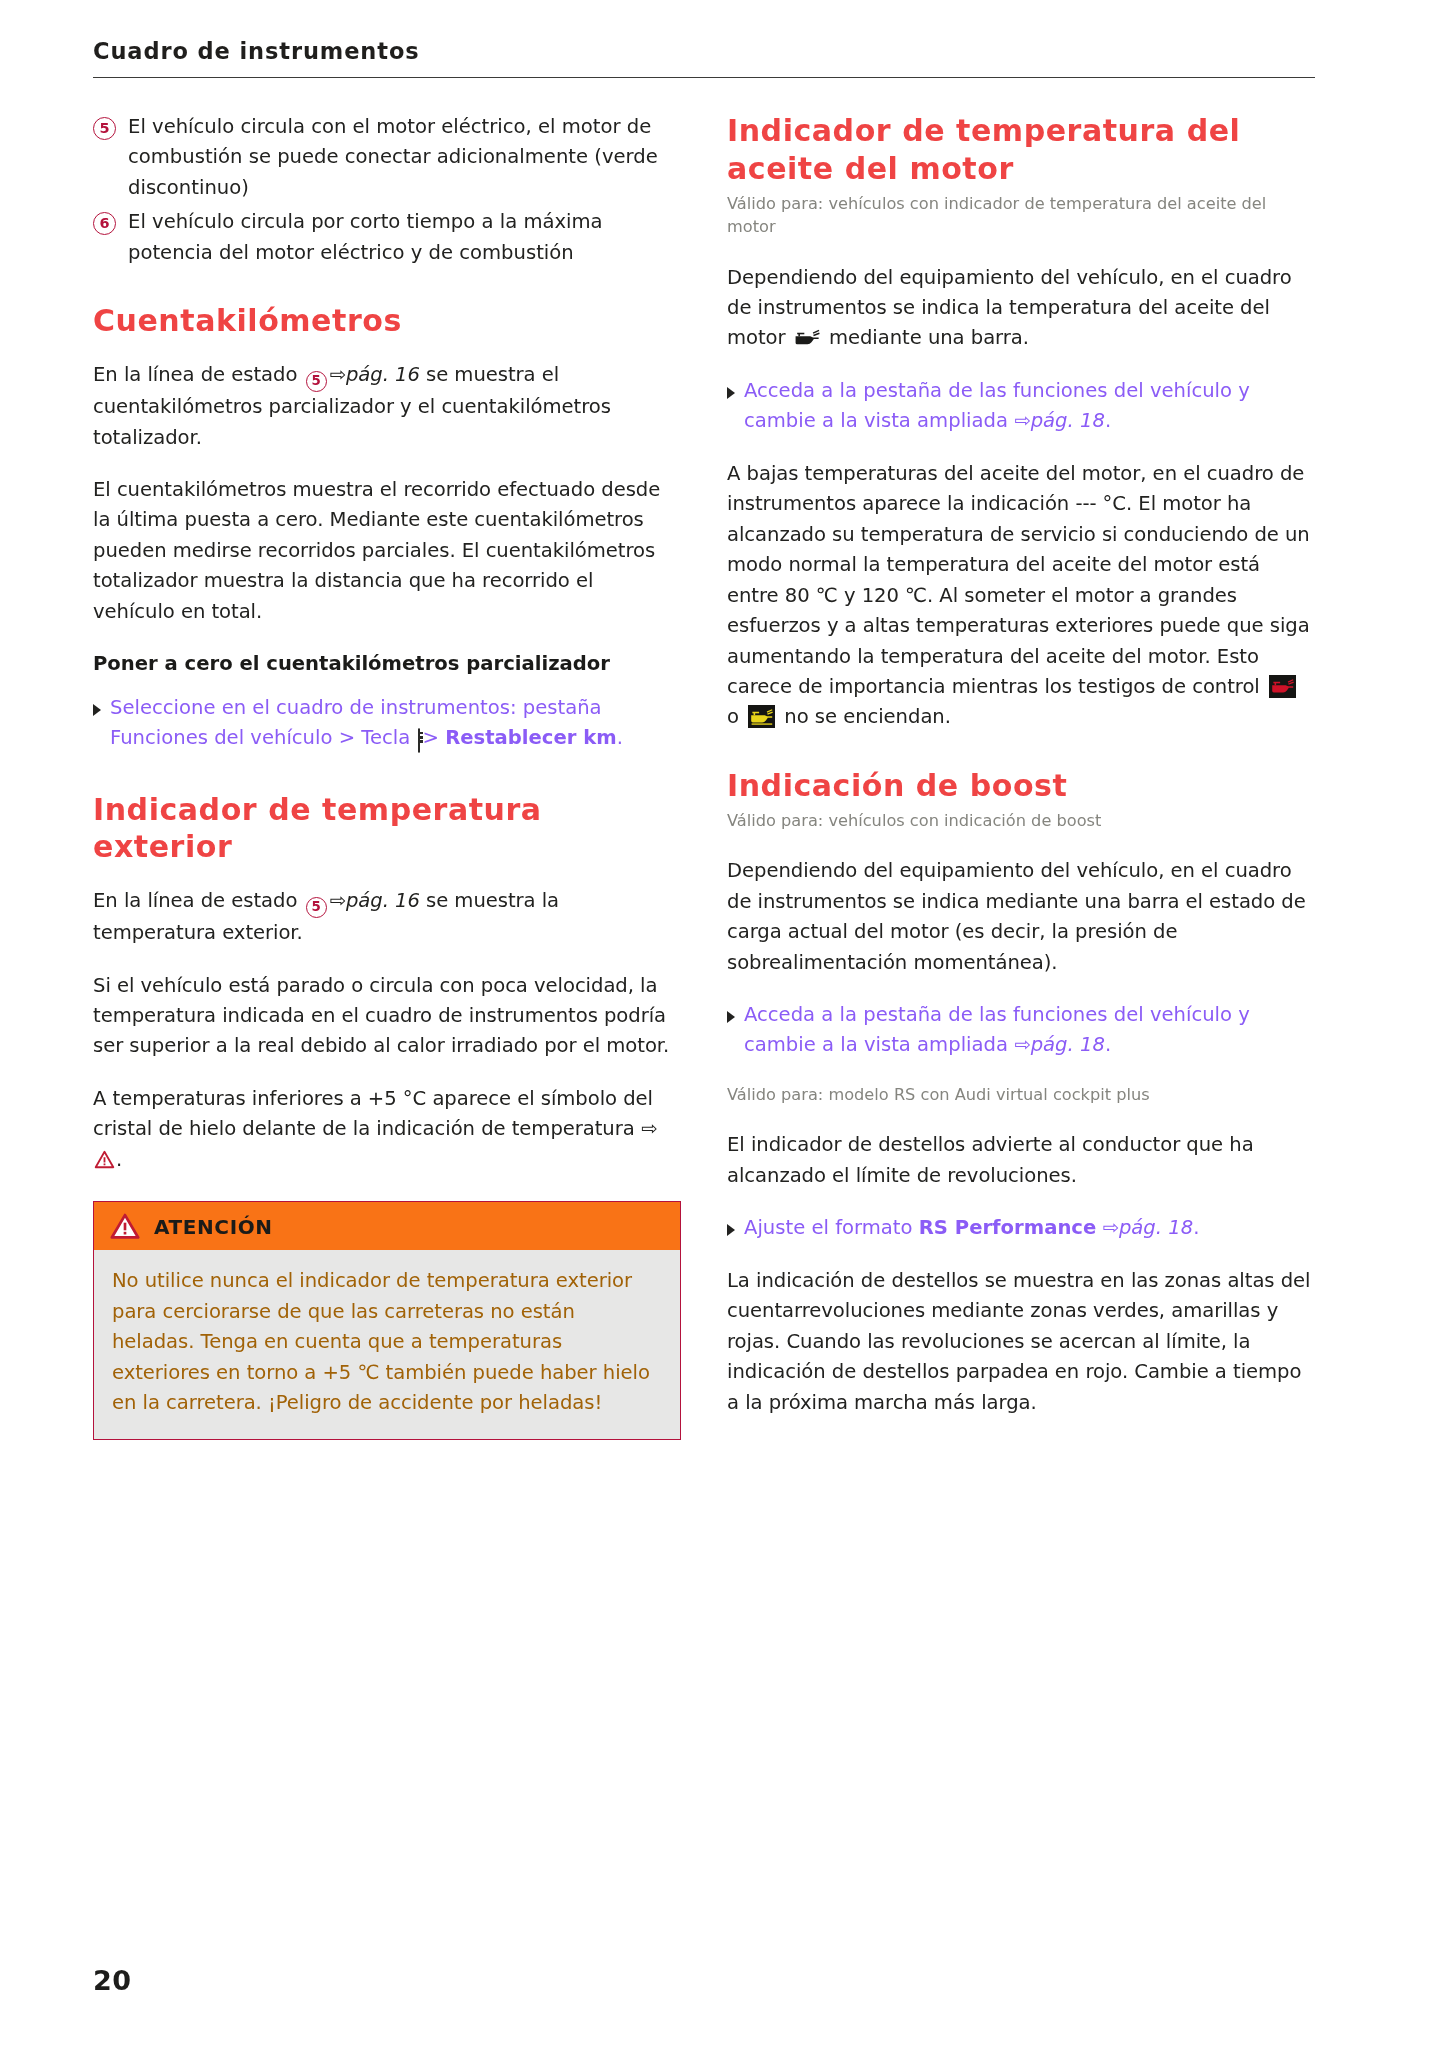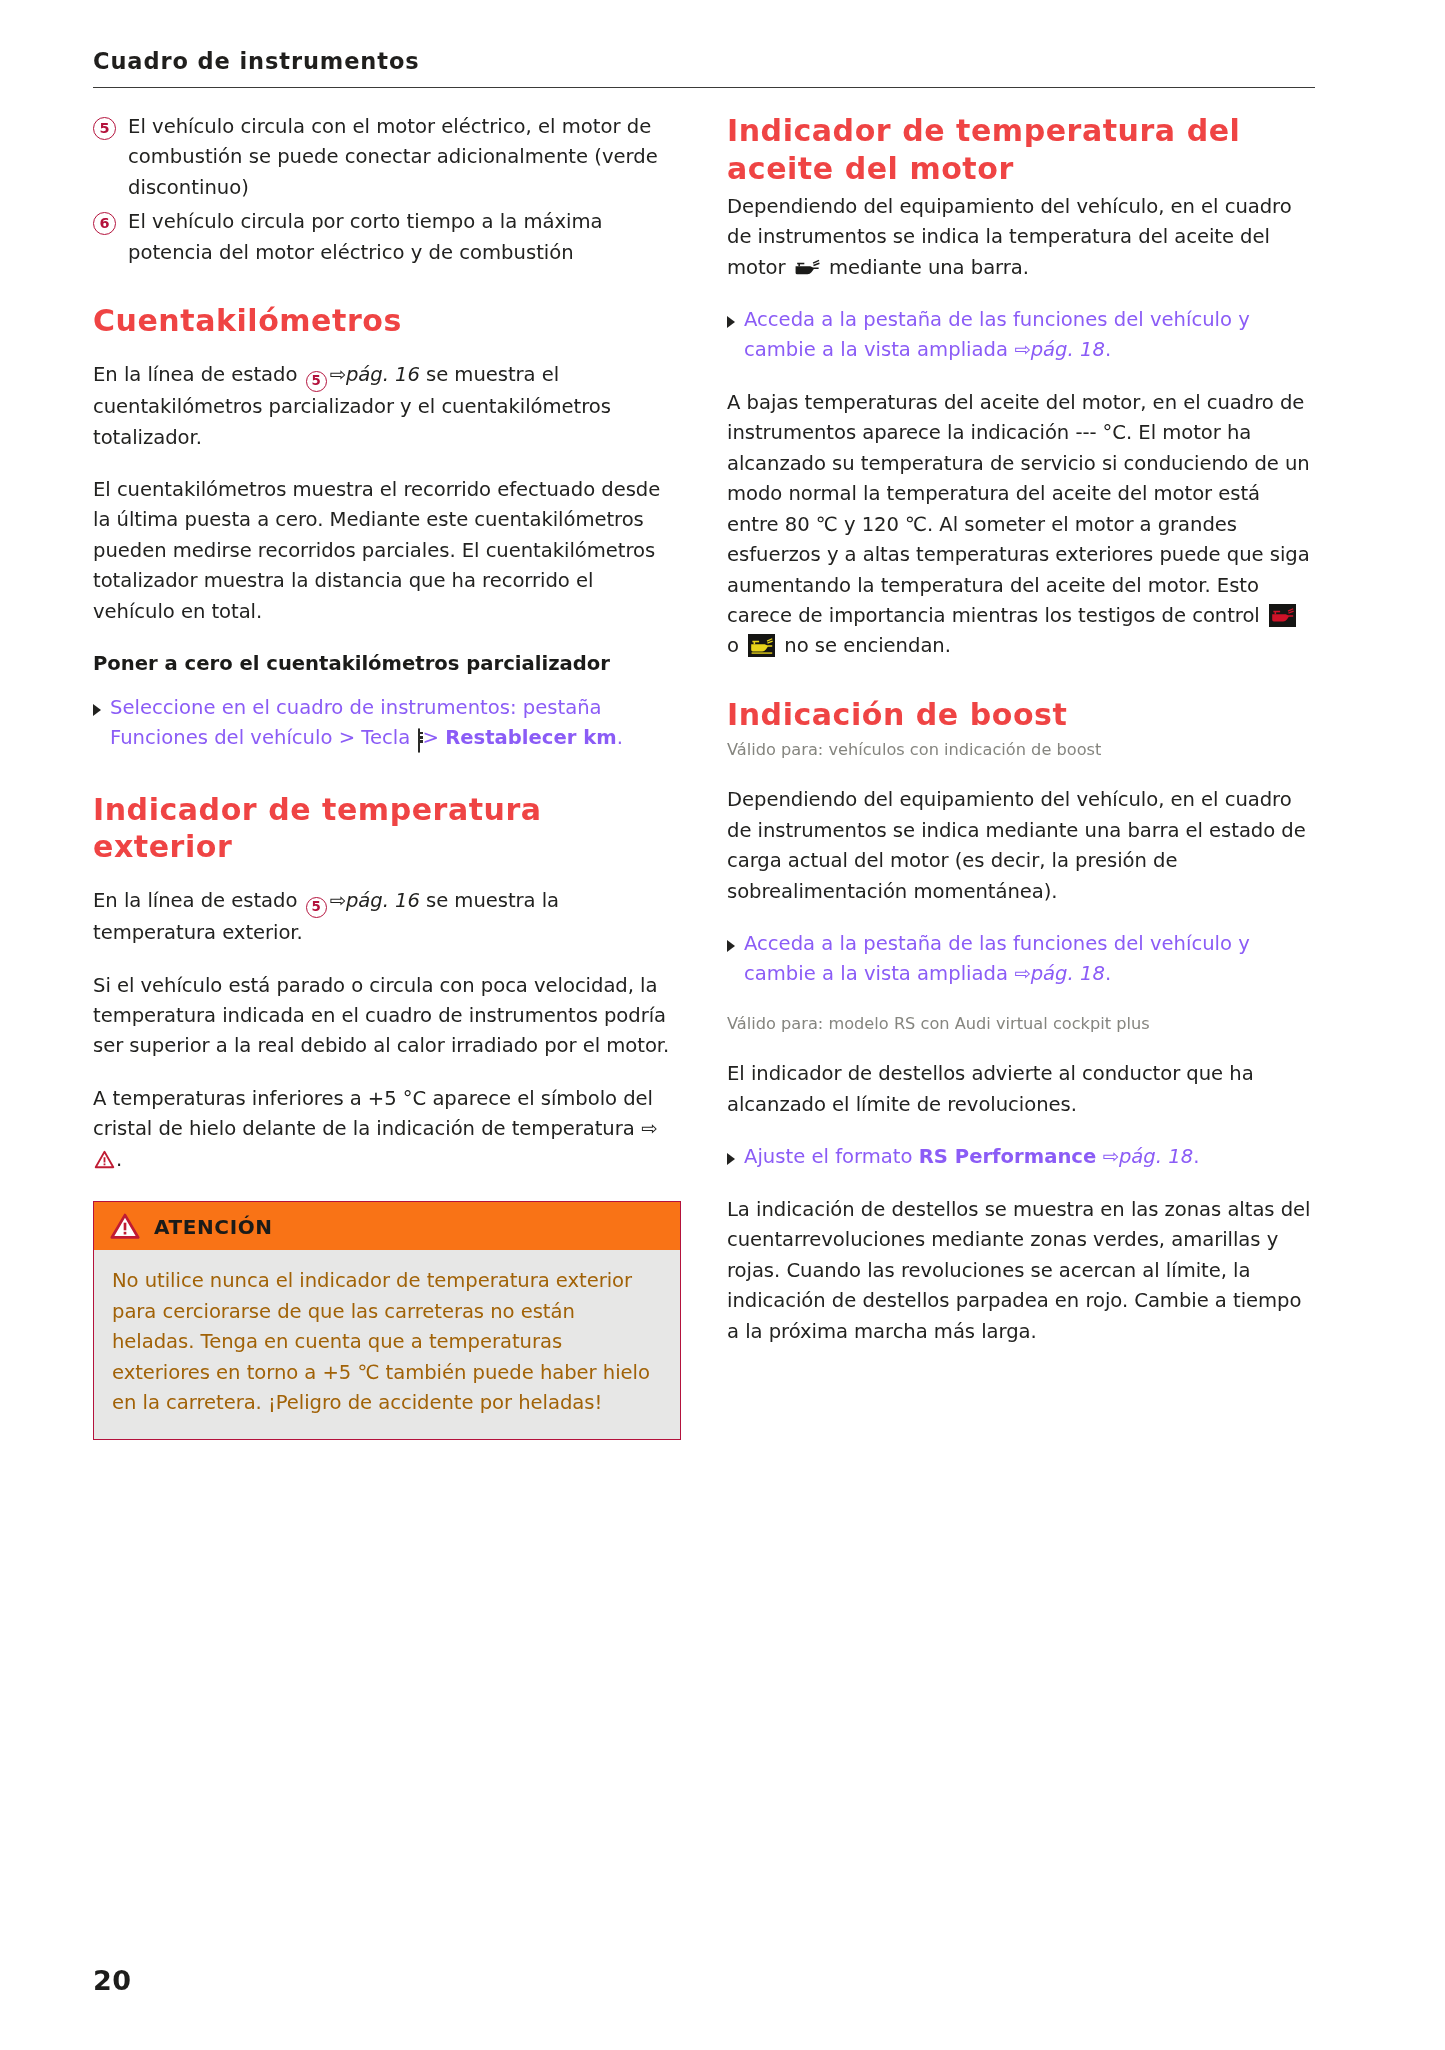--- a/index.html
+++ b/index.html
@@ -18,21 +18,21 @@
 
   .page {
     position: absolute;
     inset: 0;
     padding: 0;
   }
 
   
   .page-header {
     position: absolute;
-    top: 48px;
+    top: 38px;
     left: 93px;
     right: 130px;
   }
   .page-header .hdr-title {
     font-family: "DejaVu Sans", sans-serif;
     font-size: 22.5px;
     font-weight: bold;
     letter-spacing: 0.9px;
     color: #201f1d;
     line-height: 1.2;
@@ -324,20 +324,21 @@
         <div class="warnbox-body">
           <p>No utilice nunca el indicador de temperatura exterior para cerciorarse de que las carreteras no están heladas. Tenga en cuenta que a temperaturas exteriores en torno a +5 ℃ también puede haber hielo en la carretera. ¡Peligro de accidente por heladas!</p>
         </div>
       </div>
 
     </div>
 
     <div class="col right">
 
       <h2 class="h1 first tight-sub">Indicador de temperatura del aceite del motor</h2>
+      <div class="valid-for">Válido para: vehículos con indicador de temperatura del aceite del motor</div>
 
       <p class="para"><span>Dependiendo del equipamiento del vehículo, en el cuadro de instrumentos se indica la temperatura del aceite del motor </span>
         <svg class="ico ico-oilcan" viewBox="0 0 34 21">
           <path d="M2 9 L2 17 Q2 19 4 19 L17 19 Q20 19 22 16.5 L25 12.5 L31 12.5 L31 10.5 L24 10.5 L20.5 9 Z" fill="#1b1b19"></path>
           <path d="M6.5 5.5 L6.5 9" stroke="#1b1b19" stroke-width="2"></path>
           <path d="M4 5.5 L13 5.5" stroke="#1b1b19" stroke-width="2"></path>
           <path d="M24 5 L31.5 1.5" stroke="#1b1b19" stroke-width="1.8"></path>
           <path d="M24.5 8 L32 5.2" stroke="#1b1b19" stroke-width="1.8"></path>
         </svg><span> mediante una barra.</span></p>
 

